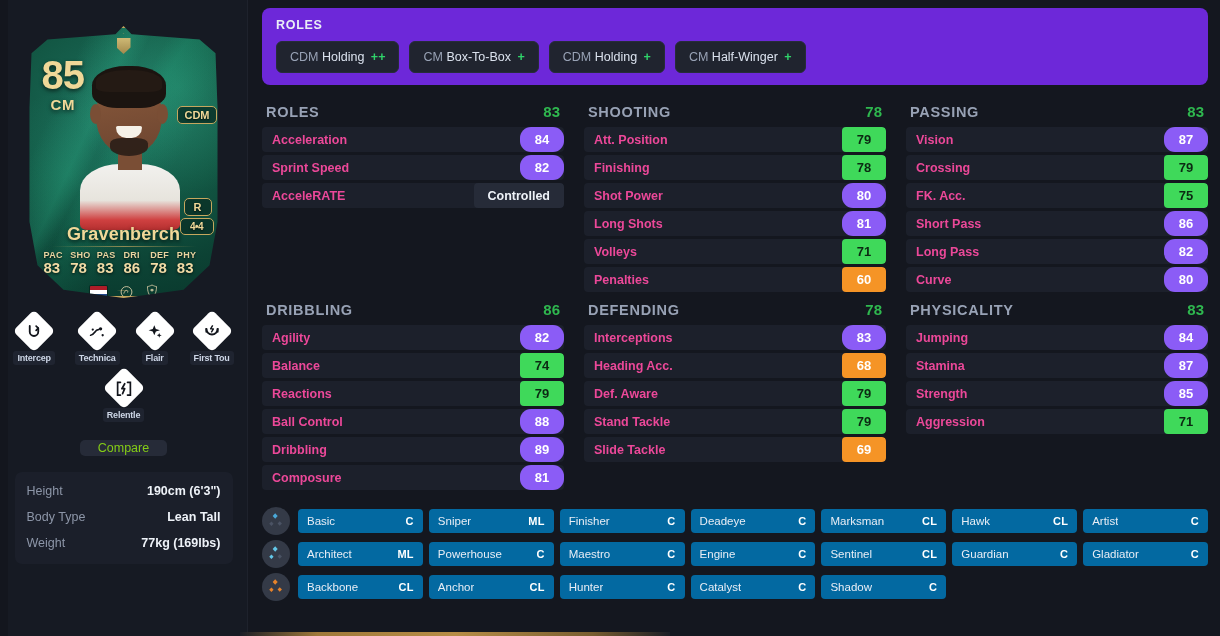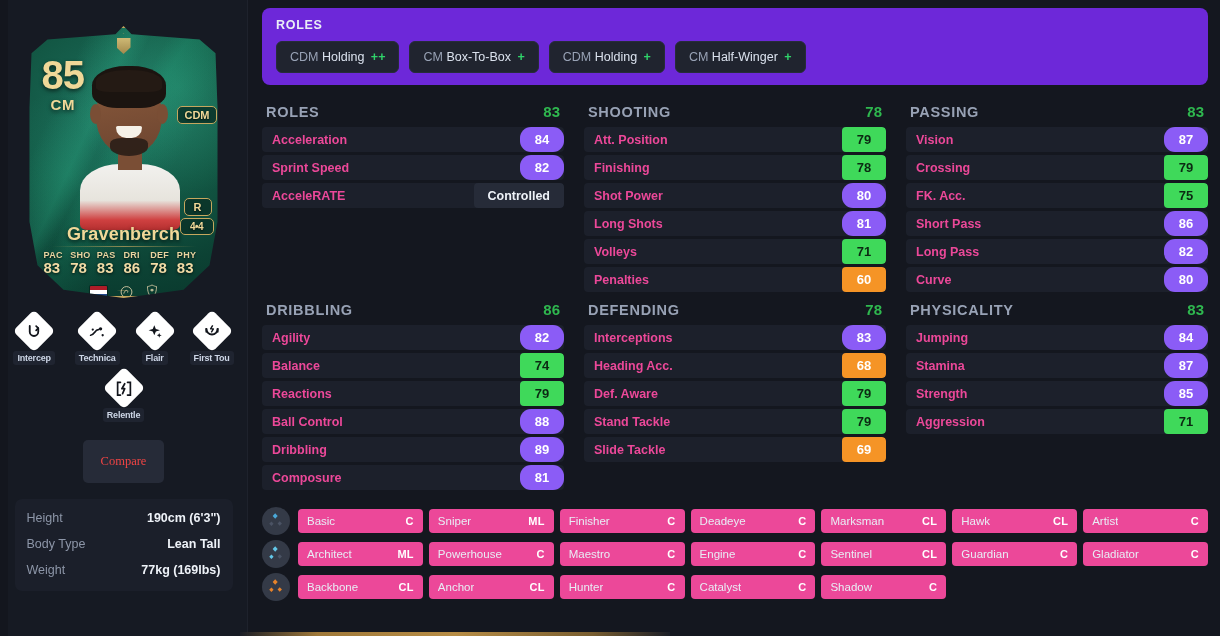--- a/index.html
+++ b/index.html
@@ -127,23 +127,23 @@
   }
   .ps-glyph { transform: rotate(-45deg); color:#12151c; display:flex; align-items:center; justify-content:center; }
   .ps-label {
     margin-top: 5px; font-size: 9px; color:#cdd6e6; background:#1f2430;
     border-radius:3px; padding:2px 4px; white-space:nowrap; max-width:46px;
     overflow:hidden; text-overflow:clip; font-weight:600; letter-spacing:-.2px;
   }
 
   
   .compare-btn {
-    margin-top: 18px; background:#262b38; color:#ef4444; border:none;
-    border-radius:5px; padding:14px 18px; font-size:12.5px; cursor:pointer;
-    font-family:Liberation Serif, serif;
+    margin-top: 18px; background:#262b38; color:#84cc16; border:none;
+    border-radius:5px; padding:1px 18px; font-size:12.5px; cursor:pointer;
+    font-family:Liberation Sans, sans-serif;
   }
 
   
   .info-table { margin-top:16px; width: 218px; background:#1b1f2a; border-radius:7px;
     padding: 6px 12px 8px 12px; }
   .info-row { display:flex; justify-content:space-between; align-items:center; padding:6px 0; }
   .info-k { font-size:12.5px; color:#8d96a8; }
   .info-v { font-size:12.5px; color:#eef2f8; font-weight:600; }
 
   
@@ -185,21 +185,21 @@
 
   
   .chem-section { margin-top: 14px; display:flex; flex-direction:column; gap:5px; }
   .chem-row { display:flex; align-items:center; gap:8px; }
   .chem-icon {
     width:28px; height:28px; flex:0 0 28px; border-radius:50%;
     background:#343a47; display:flex; align-items:center; justify-content:center;
   }
   .chem-cells { display:flex; gap:6px; flex:1; min-width:0; }
   .chem-cell {
-    flex:1 1 0; min-width:0; background:#ec4899; border-radius:4px; height:24px;
+    flex:1 1 0; min-width:0; background:#0369a1; border-radius:4px; height:24px;
     display:flex; align-items:center; justify-content:space-between;
     padding: 0 9px; cursor:pointer;
   }
   .chem-cell.empty { background:transparent; cursor:default; }
   .chem-name { font-size:11.5px; color:#e8edf5; white-space:nowrap; overflow:hidden; }
   .chem-tag { font-size:11px; font-weight:700; color:#ffffff; letter-spacing:.3px; }
 
   .bottom-bar { position:absolute; left:240px; bottom:0; width:430px; height:4px;
     background: linear-gradient(90deg, #1b1e27 0%, #b88a3e 18%, #d4a24d 50%, #8a6a33 82%, #1b1e27 100%);
     opacity:.85; }

